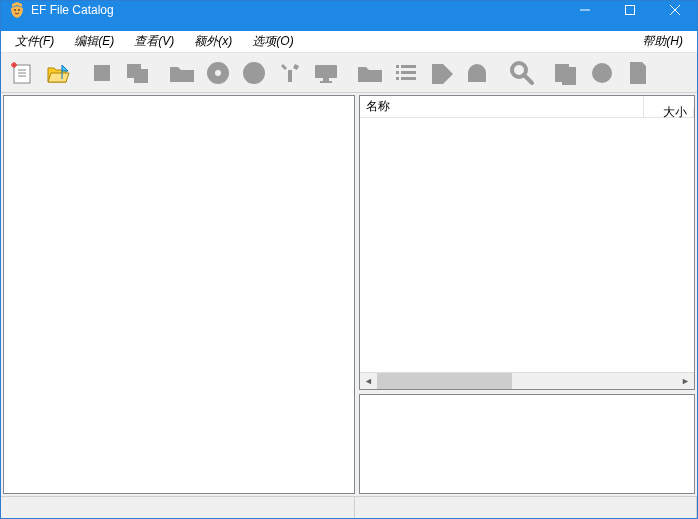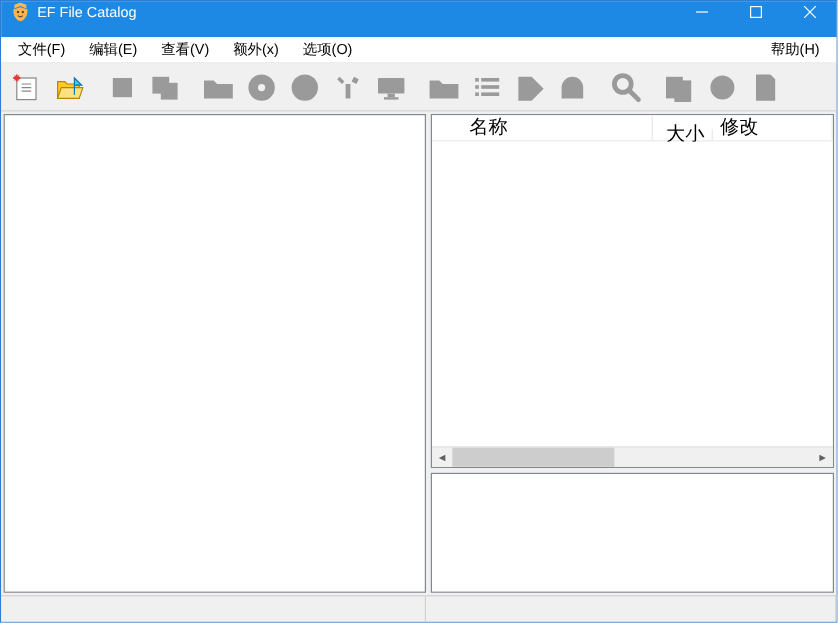--- a/index.html
+++ b/index.html
@@ -6,35 +6,35 @@
   body { font-family: "Microsoft YaHei", "Segoe UI", Tahoma, sans-serif; font-size: 12px; background: #fff; }
   .window { width: 698px; height: 519px; border: 1px solid #2d7dd2; display: flex; flex-direction: column; background: #f0f0f0; }
   .titlebar { height: 30px; background: #1e88e5; color: #fff; display: flex; align-items: center; padding: 0 0 12px 8px; }
   .titlebar .app-icon { width: 16px; height: 16px; margin-right: 6px; }
   .titlebar .title { flex: 1; font-size: 12px; }
   .winbtns { display: flex; height: 100%; }
   .winbtn { width: 45px; display: flex; align-items: center; justify-content: center; cursor: default; }
   .winbtn svg { stroke: #fff; fill: none; }
 
   .menubar { height: 22px; background: #fff; display: flex; align-items: center; padding: 0 4px; font-size: 12px; color: #000; border-bottom: 1px solid #e5e5e5; }
-  .menu-item { padding: 12px 10px; cursor: default; }
+  .menu-item { padding: 12px 10px; cursor: default; font-style: italic; }
   .menu-spacer { flex: 1; }
 
   .toolbar { height: 40px; background: #f0f0f0; display: flex; align-items: center; padding: 2px 4px; gap: 2px; border-bottom: 1px solid #d0d0d0; }
   .tbtn { width: 34px; height: 34px; display: flex; align-items: center; justify-content: center; cursor: default; }
   .tsep { width: 6px; }
   .gicon { fill: #9a9a9a; }
   
   .content { flex: 1; display: flex; padding: 2px; gap: 4px; background: #f0f0f0; overflow: hidden; }
   .left-pane { width: 352px; background: #fff; border: 1px solid #828790; }
   .right-col { flex: 1; display: flex; flex-direction: column; gap: 4px; }
   .right-top { flex: 1; background: #fff; border: 1px solid #828790; display: flex; flex-direction: column; overflow: hidden; }
   .right-bottom { height: 100px; background: #fff; border: 1px solid #828790; }
   
-  .cols-header { height: 22px; display: flex; border-bottom: 1px solid #e5e5e5; font-size: 16px; color: #000; background: #fff; padding-left: 25px; }
+  .cols-header { height: 22px; display: flex; border-bottom: 1px solid #e5e5e5; font-size: 12px; color: #000; background: #fff; }
   .col { padding: 3px 6px; border-right: 1px solid #e5e5e5; display: flex; align-items: center; }
   .col.name { flex: 1; }
   .col.size { width: 50px; justify-content: flex-end; margin-top: 12px; }
   .col.mod { width: 100px; }
   .list-body { flex: 1; background: #fff; }
   
   .hscroll { height: 17px; background: #f0f0f0; display: flex; align-items: center; border-top: 1px solid #ddd; }
   .hsbtn { width: 17px; height: 17px; background: #f0f0f0; display: flex; align-items: center; justify-content: center; color: #606060; font-size: 9px; }
   .hstrack { flex: 1; height: 17px; background: #f0f0f0; position: relative; }
   .hsthumb { position: absolute; left: 0; top: 0; height: 17px; width: 45%; background: #cdcdcd; }
@@ -204,21 +204,20 @@
       </div>
   </div>
 
   <div class="content">
     <div class="left-pane"></div>
     <div class="right-col">
       <div class="right-top">
         <div class="cols-header">
           <div class="col name">名称</div>
           <div class="col size">大小</div>
-          <div class="col mod">修改</div>
         </div>
         <div class="list-body"></div>
         <div class="hscroll">
           <div class="hsbtn">◄</div>
           <div class="hstrack">
               <div class="hsthumb"></div>
             </div>
           <div class="hsbtn">►</div>
         </div>
       </div>

